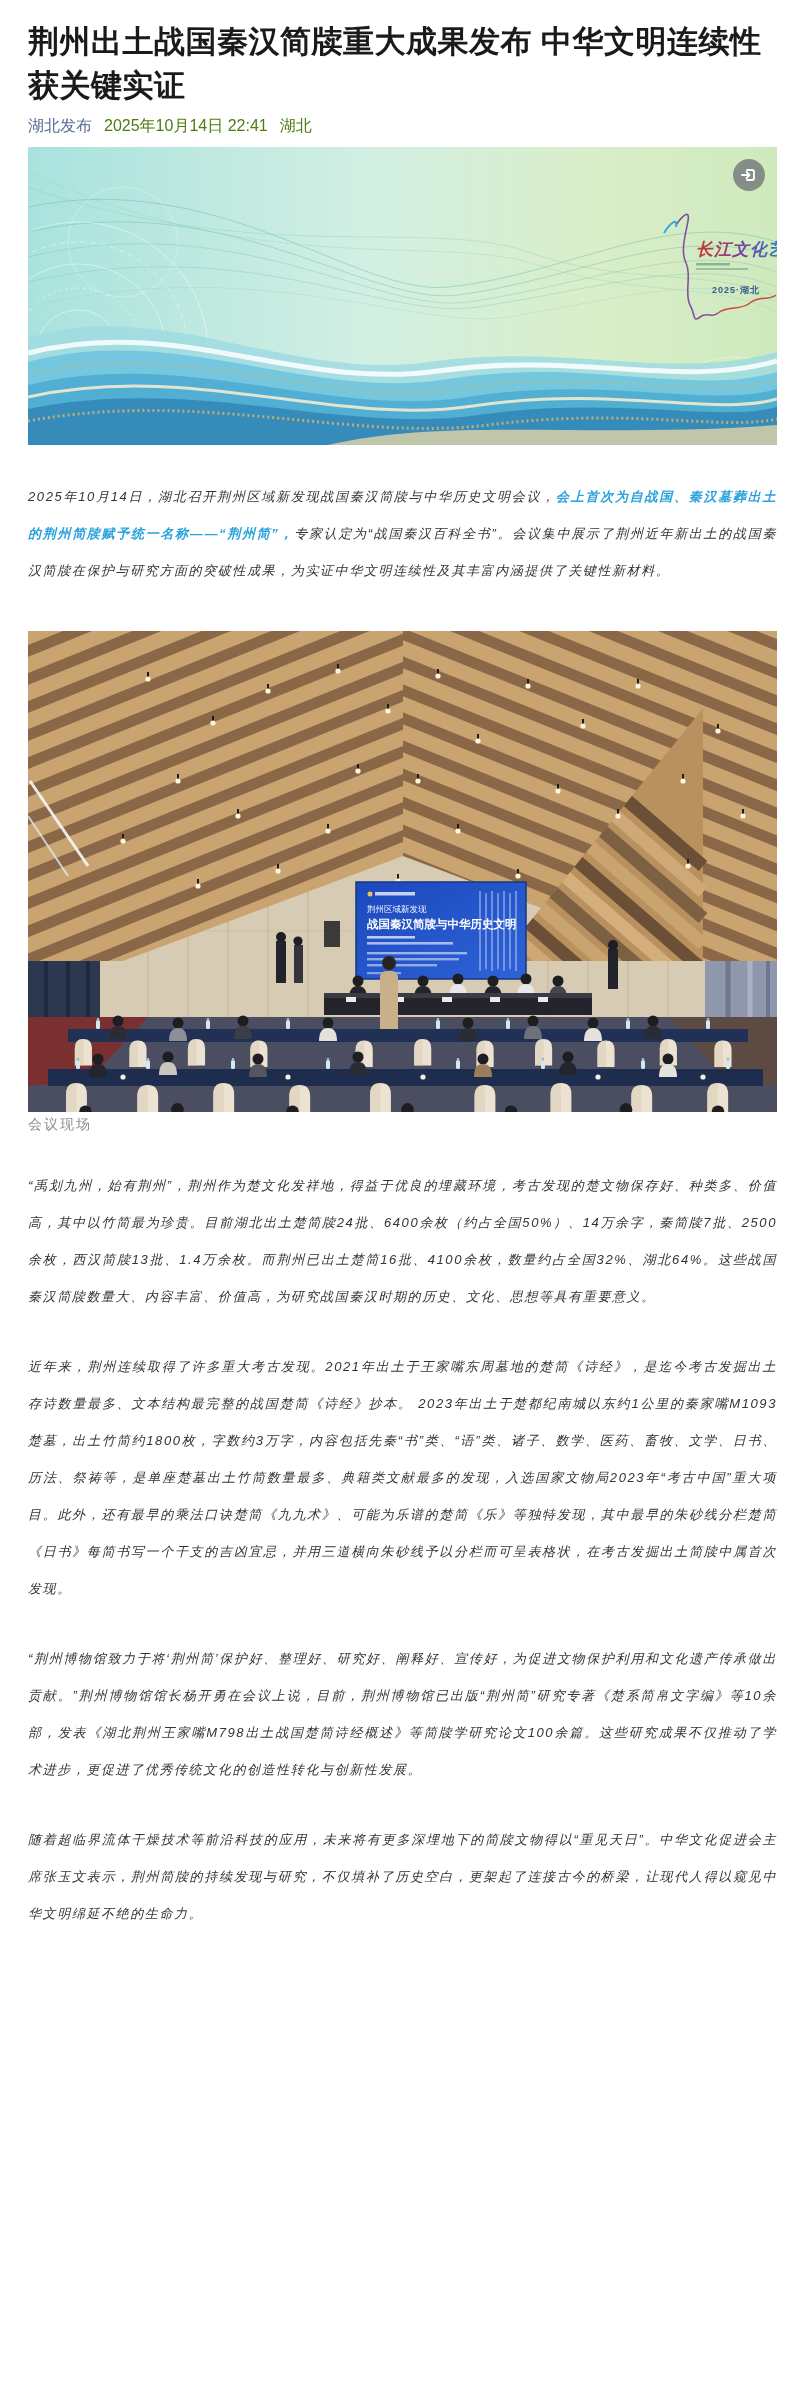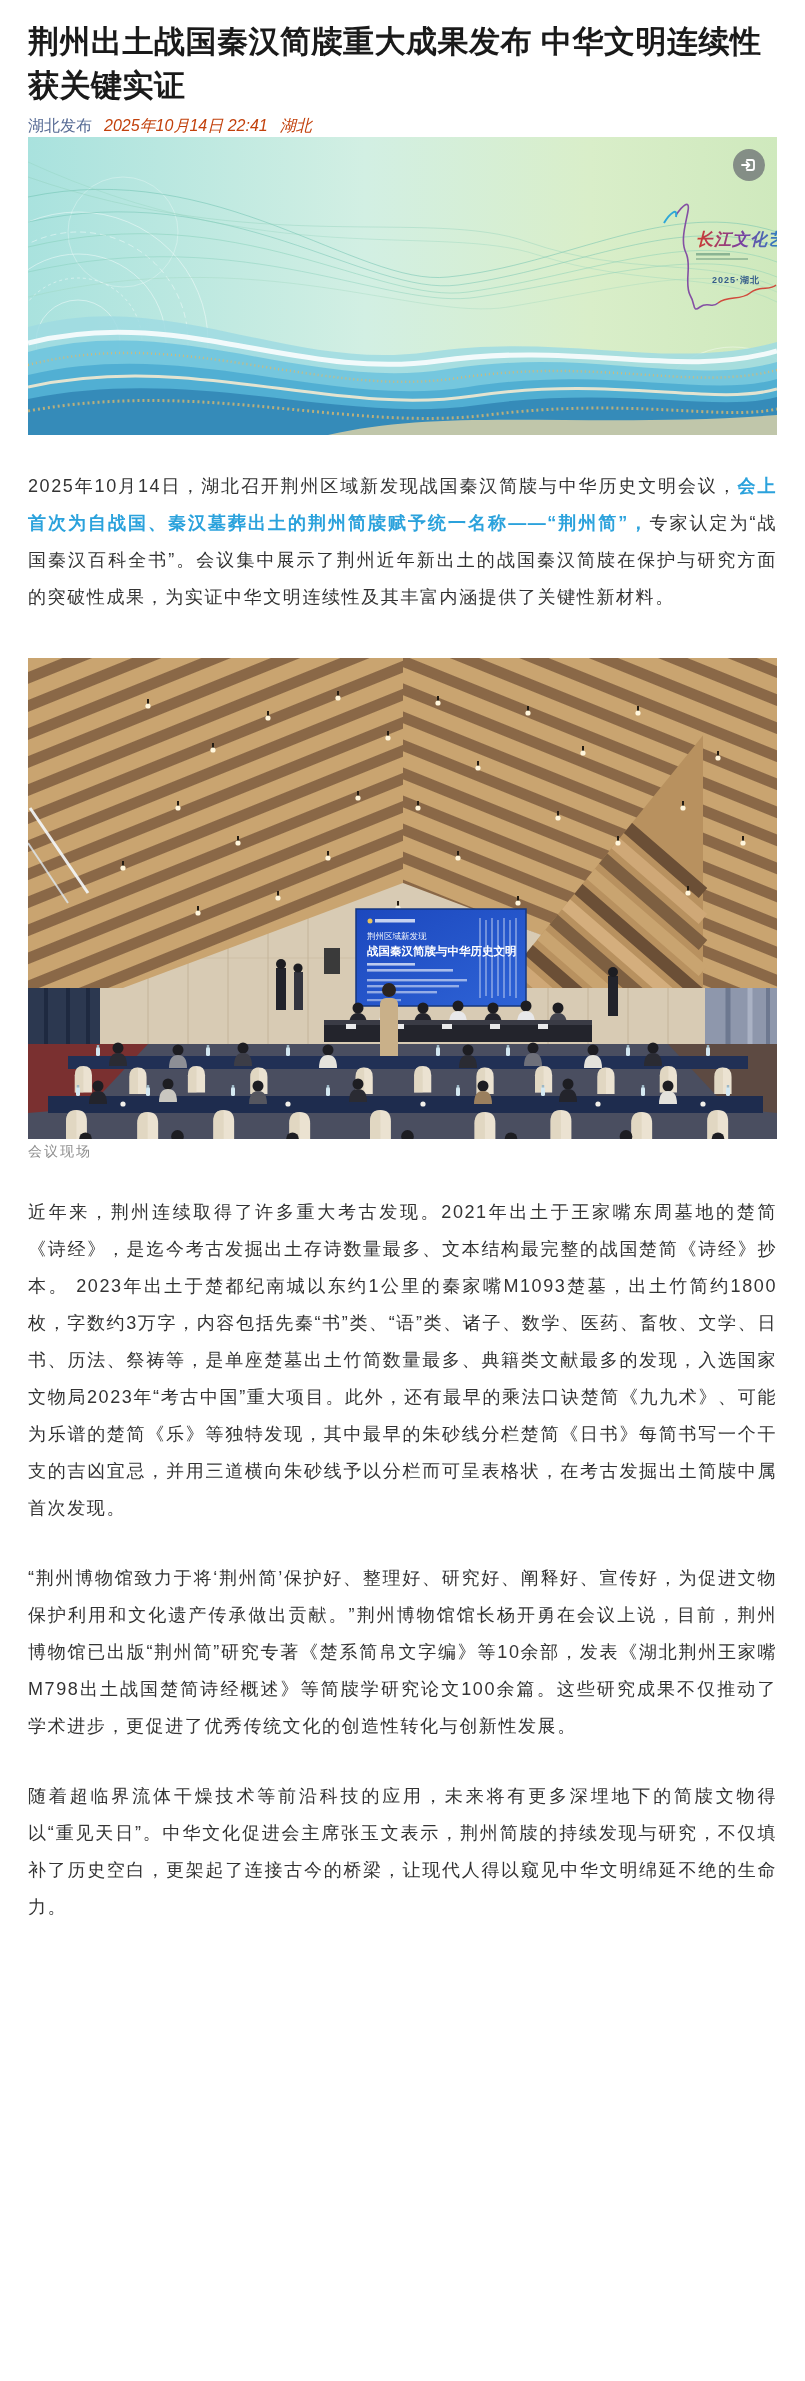--- a/index.html
+++ b/index.html
@@ -1,26 +1,26 @@
 <!DOCTYPE html>
 <html><head>
 <meta charset="utf-8">
 <style>
   html,body{margin:0;padding:0;background:#ffffff;}
   body{width:805px;font-family:"Liberation Sans","DejaVu Sans",sans-serif;color:#333;}
   .page{padding:0 28px 14px 28px;}
   .title{margin:20px 0 8px 0;font-size:31px;line-height:1.42;font-weight:700;color:#1a1a1a;letter-spacing:0.5px;}
-  .meta{display:flex;align-items:center;gap:12px;font-size:16px;margin-bottom:0;}
+  .meta{display:flex;align-items:center;gap:12px;font-size:16px;margin-bottom:10px;}
   .meta .source{color:#576b95;cursor:pointer;}
-  .meta .gray{color:#c2410c;font-style:italic;}
+  .meta .gray{color:#4d7c0f;}
   .banner-wrap{position:relative;width:749px;height:298px;overflow:hidden;}
   .banner-wrap svg{display:block;}
   .expand-btn{position:absolute;top:12px;right:12px;width:32px;height:32px;border-radius:50%;
     background:rgba(110,115,118,0.78);display:flex;align-items:center;justify-content:center;}
-  .para{font-size:18px;line-height:37px;letter-spacing:1.6px;text-align:justify;margin:33px 0 0 0;color:#333;}
+  .para{font-size:13px;line-height:37px;letter-spacing:1.6px;text-align:justify;margin:33px 0 0 0;color:#333;font-style:italic;}
   .para .hl{font-weight:700;}
   .photo-wrap{margin-top:42px;width:749px;height:481px;overflow:hidden;}
   .caption{margin-top:4px;font-size:14px;color:#8f8f8f;letter-spacing:2px;}
 </style>
 </head>
 <body>
 
 <div class="page">
 
   <h1 class="title">荆州出土战国秦汉简牍重大成果发布 中华文明连续性获关键实证</h1>
@@ -407,17 +407,18 @@
           <use href="#pp" x="450" y="382" style="color:#23242c"></use>
           <use href="#pp" x="520" y="380" style="color:#e4e2dc"></use>
         </g>
         <rect x="115" y="520" width="40" height="31" rx="6" fill="#5c4632"></rect>
       </g>
     </svg>
   </div>
 
   <div class="caption">会议现场</div>
 
+  <p class="para">“禹划九州，始有荆州”，荆州作为楚文化发祥地，得益于优良的埋藏环境，考古发现的楚文物保存好、种类多、价值高，其中以竹简最为珍贵。目前湖北出土楚简牍24批、6400余枚（约占全国50%）、14万余字，秦简牍7批、2500余枚，西汉简牍13批、1.4万余枚。而荆州已出土楚简16批、4100余枚，数量约占全国32%、湖北64%。这些战国秦汉简牍数量大、内容丰富、价值高，为研究战国秦汉时期的历史、文化、思想等具有重要意义。</p>
   <p class="para">近年来，荆州连续取得了许多重大考古发现。2021年出土于王家嘴东周墓地的楚简《诗经》，是迄今考古发掘出土存诗数量最多、文本结构最完整的战国楚简《诗经》抄本。 2023年出土于楚都纪南城以东约1公里的秦家嘴M1093楚墓，出土竹简约1800枚，字数约3万字，内容包括先秦“书”类、“语”类、诸子、数学、医药、畜牧、文学、日书、历法、祭祷等，是单座楚墓出土竹简数量最多、典籍类文献最多的发现，入选国家文物局2023年“考古中国”重大项目。此外，还有最早的乘法口诀楚简《九九术》、可能为乐谱的楚简《乐》等独特发现，其中最早的朱砂线分栏楚简《日书》每简书写一个干支的吉凶宜忌，并用三道横向朱砂线予以分栏而可呈表格状，在考古发掘出土简牍中属首次发现。</p>
   <p class="para">“荆州博物馆致力于将‘荆州简’保护好、整理好、研究好、阐释好、宣传好，为促进文物保护利用和文化遗产传承做出贡献。”荆州博物馆馆长杨开勇在会议上说，目前，荆州博物馆已出版“荆州简”研究专著《楚系简帛文字编》等10余部，发表《湖北荆州王家嘴M798出土战国楚简诗经概述》等简牍学研究论文100余篇。这些研究成果不仅推动了学术进步，更促进了优秀传统文化的创造性转化与创新性发展。</p>
   <p class="para">随着超临界流体干燥技术等前沿科技的应用，未来将有更多深埋地下的简牍文物得以“重见天日”。中华文化促进会主席张玉文表示，荆州简牍的持续发现与研究，不仅填补了历史空白，更架起了连接古今的桥梁，让现代人得以窥见中华文明绵延不绝的生命力。</p>
 
 </div>
 
 </body></html>

